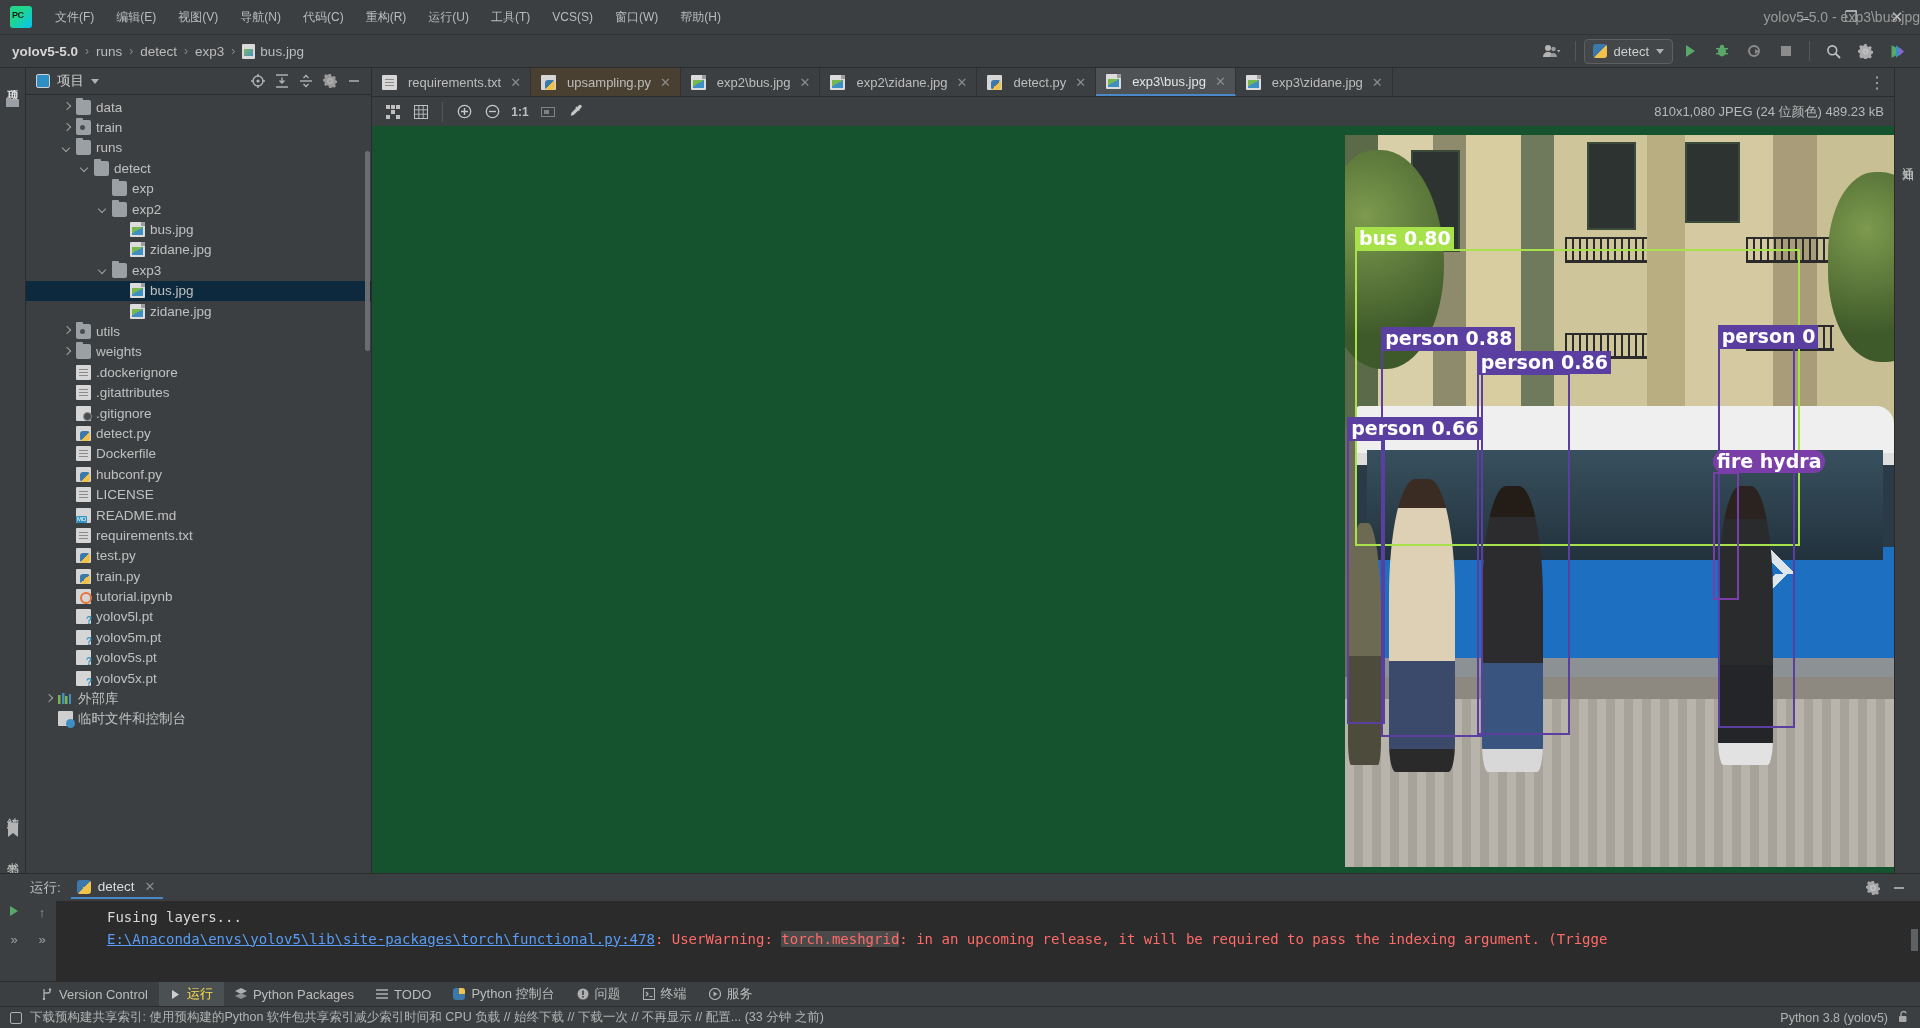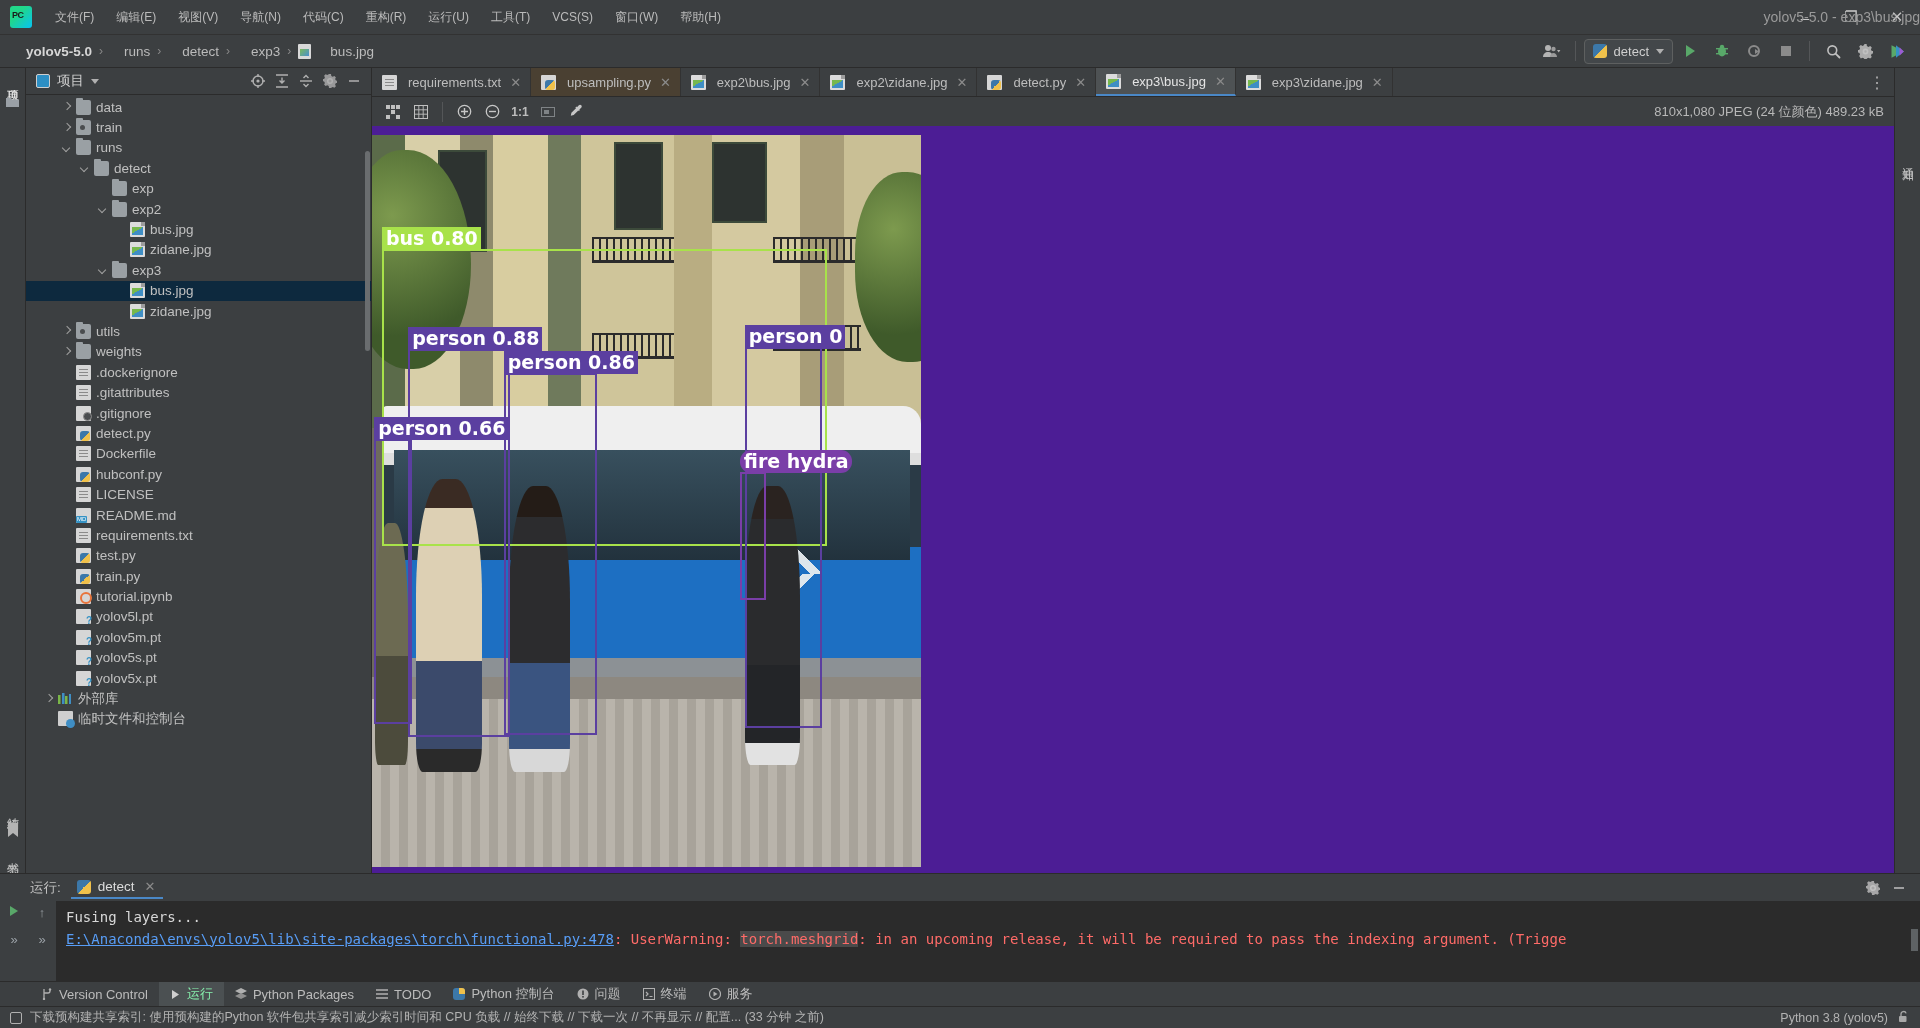--- a/index.html
+++ b/index.html
@@ -42,21 +42,21 @@
     width: 46px; height: 35px; display: flex; align-items: center; justify-content: center;
     color: #c8c8c8; font-size: 15px;
   }
 
   
   .navbar {
     height: 33px; background: #3c3f41; display: flex; align-items: center;
     flex: 0 0 33px; padding-left: 12px; border-bottom: 1px solid #2b2b2b;
   }
   .crumbs { display: flex; align-items: center; font-size: 13.5px; }
-  .crumb { color: #bbbbbb; white-space: nowrap; margin-left: 14px; }
+  .crumb { color: #bbbbbb; white-space: nowrap; }
   .crumb.first { font-weight: bold; color: #d6d6d6; }
   .crumb-sep { color: #888; margin: 0 7px; font-size: 12px; }
   .crumb-ico {
     width: 13px; height: 15px; margin-right: 5px; display: inline-block;
     background: #d9d9d9; position: relative; border-radius: 1px; vertical-align: -3px;
   }
   .crumb-ico::after {
     content:""; position:absolute; left:2px; top:5px; width:9px; height:7px;
     background: linear-gradient(135deg,#7aba5a,#4a8fd0);
   }
@@ -214,21 +214,21 @@
   .imgtoolbar {
     height: 29px; flex:0 0 29px; display:flex; align-items:center; gap:2px; padding-left:8px;
     background:#3c3f41;
   }
   .it {
     width:26px;height:24px;display:flex;align-items:center;justify-content:center;color:#bdbdbd;font-size:13px;
   }
   .imginfo { margin-left:auto; padding-right:10px; font-size:13px; color:#b8b8b8; white-space:nowrap; }
 
   .canvas {
-    flex:1 1 auto; background:#4c1d95; display:flex; align-items:flex-start; justify-content:flex-start;
+    flex:1 1 auto; background:#14532d; display:flex; align-items:flex-start; justify-content:flex-end;
     padding-top:9px; min-height:0; position:relative; overflow:hidden;
   }
 
   
   .photo {
     position:relative; width:549px; height:732px; overflow:hidden;
     background:#6e6a5e;
   }
   
   .sc-bldg {
@@ -313,39 +313,39 @@
   .console {
     flex:1 1 auto; display:flex; min-height:0; background:#2b2b2b;
   }
   .congutter {
     width:56px; flex:0 0 56px; background:#3c3f41; display:flex;
   }
   .gcol { width:28px; display:flex; flex-direction:column; align-items:center; padding-top:4px; gap:12px; }
   .gbtn { color:#9aa0a6; font-size:13px; }
   .conbody {
     flex:1 1 auto; background:#2b2b2b; font-family:"DejaVu Sans Mono", monospace;
-    font-size:14px; padding:6px 0 0 10px; overflow:hidden; position:relative;
+    font-size:14px; padding:6px 0 0 10px; overflow:hidden; position:relative;margin-left:41px;
   }
   .cline { white-space:nowrap; line-height:1.55; }
   .c-white { color:#d8d8d8; }
   .c-link { color:#589df6; text-decoration:underline; }
   .c-red { color:#ff6b68; }
   .c-redhi { color:#ff6b68; background:#4a4a4a; }
   .conscroll { position:absolute; right:2px; top:28px; width:7px; height:22px; background:#5e6264; }
 
   
   .bottombar {
     height:25px; flex:0 0 25px; background:#3c3f41; display:flex; align-items:center;
     padding-left:30px; gap:0; border-top:1px solid #2b2b2b;
   }
   .bb {
     display:flex; align-items:center; gap:6px; font-size:13px; color:#bcbcbc;
     padding:0 11px; height:25px;
   }
-  .bb.active { background:#4b5052; color:#86efac; }
+  .bb.active { background:#4b5052; color:#fde047; }
 
   
   .statusbar {
     height:22px; flex:0 0 22px; background:#3c3f41; display:flex; align-items:center;
     font-size:12.5px; color:#b2b2b2; padding:0 10px; gap:8px; border-top:1px solid #2b2b2b;
   }
   .status-right { margin-left:auto; display:flex; align-items:center; gap:10px; }
   .lock { font-size:12px; color:#a8a8a8; }
   .bubble-ico{
     width:12px;height:12px;border:1.4px solid #b0b0b0;border-radius:2px;flex:0 0 12px;

